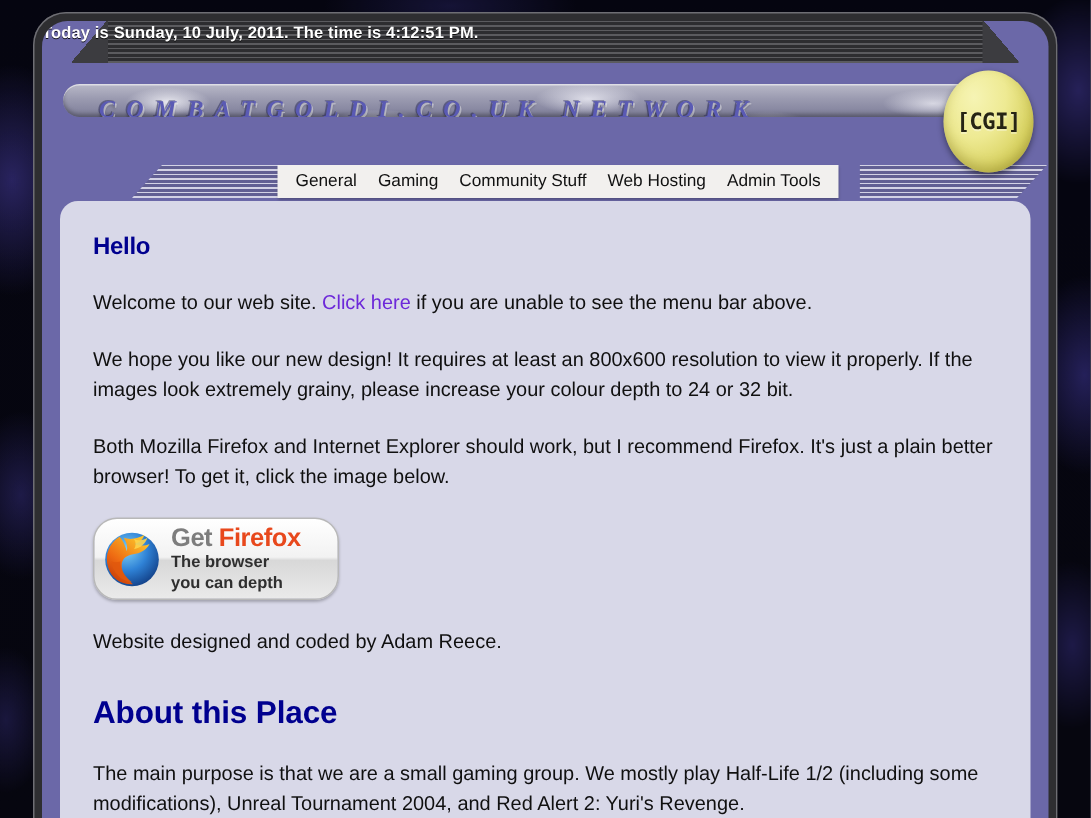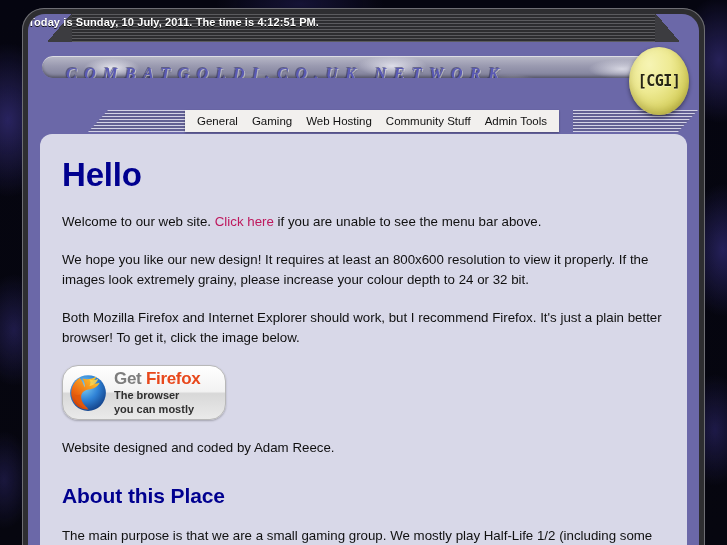--- a/index.html
+++ b/index.html
@@ -240,41 +240,41 @@
     top: 120px;
     right: 12px;
     bottom: 0;
     background: #d8d8e8;
     border-radius: 12px 12px 0 0;
     overflow: hidden;
     padding: 0 22px;
     box-sizing: border-box;
   }
   .content h1 {
-    font-size: 33px;
+    font-size: 16px;
     font-weight: bold;
     color: #00008f;
     margin: 22px 0 0 0;
     letter-spacing: -0.2px;
   }
   .content h2 {
     font-size: 21px;
     font-weight: bold;
     color: #00008f;
     margin: 26px 0 15px 0;
     letter-spacing: -0.1px;
   }
   .content p {
     font-size: 13.3px;
     color: #101010;
     line-height: 20px;
     margin: 18px 0 0 0;
   }
   .content a.inline-link {
-    color: #be185d;
+    color: #6d28d9;
     text-decoration: none;
     cursor: pointer;
   }
 
   
   .ff-badge {
     margin-top: 17px;
     width: 162px;
     height: 53px;
     border-radius: 16px;
@@ -335,22 +335,22 @@
         <span class="logo-text">[CGI]</span>
       </div>
     </div>
 
     <div class="navwrap">
       <div class="nav-stripe-left"></div>
       <div class="nav-stripe-right"></div>
       <div class="navbar">
         <span class="nav-item">General</span>
         <span class="nav-item">Gaming</span>
+        <span class="nav-item">Community Stuff</span>
         <span class="nav-item">Web Hosting</span>
-        <span class="nav-item">Community Stuff</span>
         <span class="nav-item">Admin Tools</span>
       </div>
     </div>
 
     <div class="content">
       <h1>Hello</h1>
 
       <p><span>Welcome to our web site. </span><a class="inline-link">Click here</a><span> if you are unable to see the menu bar above.</span></p>
 
       <p>We hope you like our new design! It requires at least an 800x600 resolution to view it properly. If the images look extremely grainy, please increase your colour depth to 24 or 32 bit.</p>
@@ -372,21 +372,21 @@
             </linearGradient>
           </defs>
           <circle cx="32" cy="32" r="26" fill="url(#globe)"></circle>
           <path d="M20 10 C10 16 5 28 9 40 C12 50 22 57 33 56 C26 50 22 44 22 38 C22 31 27 28 33 27 C40 26 46 23 49 17 C44 19 39 19 35 17 C40 15 43 12 44 8 C38 12 30 13 24 11 C27 16 28 20 27 24 C25 18 23 13 20 10 Z" fill="url(#flame)"></path>
           <path d="M12 34 C13 45 22 53 32 54 C24 48 20 41 21 34 C17 35 14 35 12 34 Z" fill="#e0580d" opacity="0.85"></path>
           <path d="M34 12 C38 14 43 14 47 11 C45 17 40 21 34 22 C36 19 36 15 34 12 Z" fill="#fdd44b" opacity="0.9"></path>
         </svg>
         <div class="ff-words">
           <div class="ff-title"><span class="ff-get">Get </span><span class="ff-name">Firefox</span></div>
           <div class="ff-sub">The browser</div>
-          <div class="ff-sub">you can mostly</div>
+          <div class="ff-sub">you can depth</div>
         </div>
       </div>
 
       <p>Website designed and coded by Adam Reece.</p>
 
       <h2>About this Place</h2>
 
       <p>The main purpose is that we are a small gaming group. We mostly play Half-Life 1/2 (including some modifications), Unreal Tournament 2004, and Red Alert 2: Yuri's Revenge.</p>
 
     </div>

